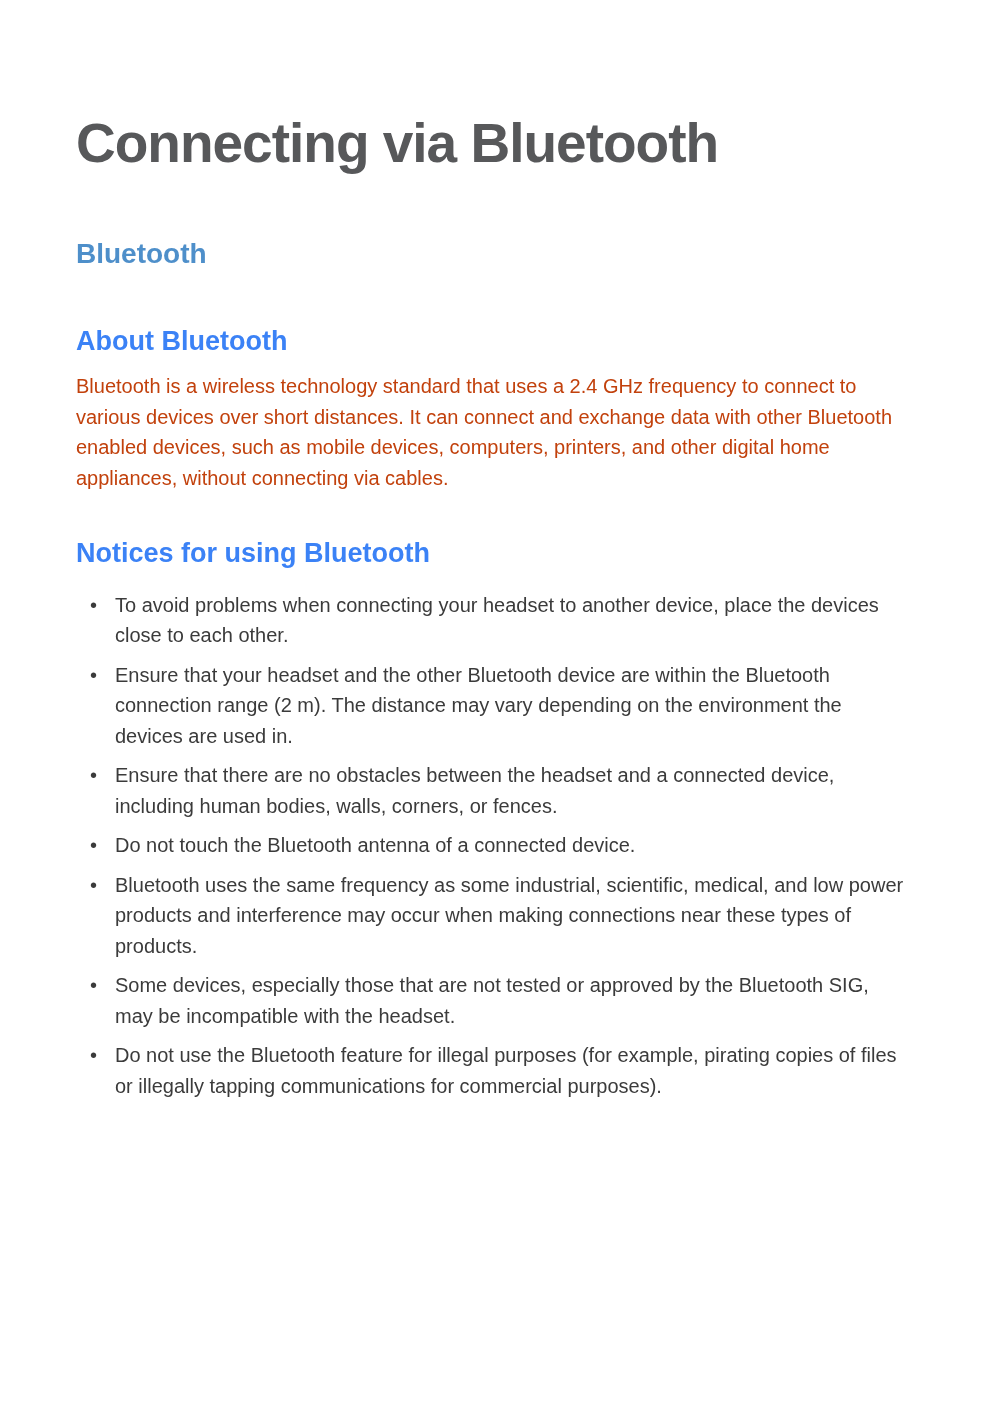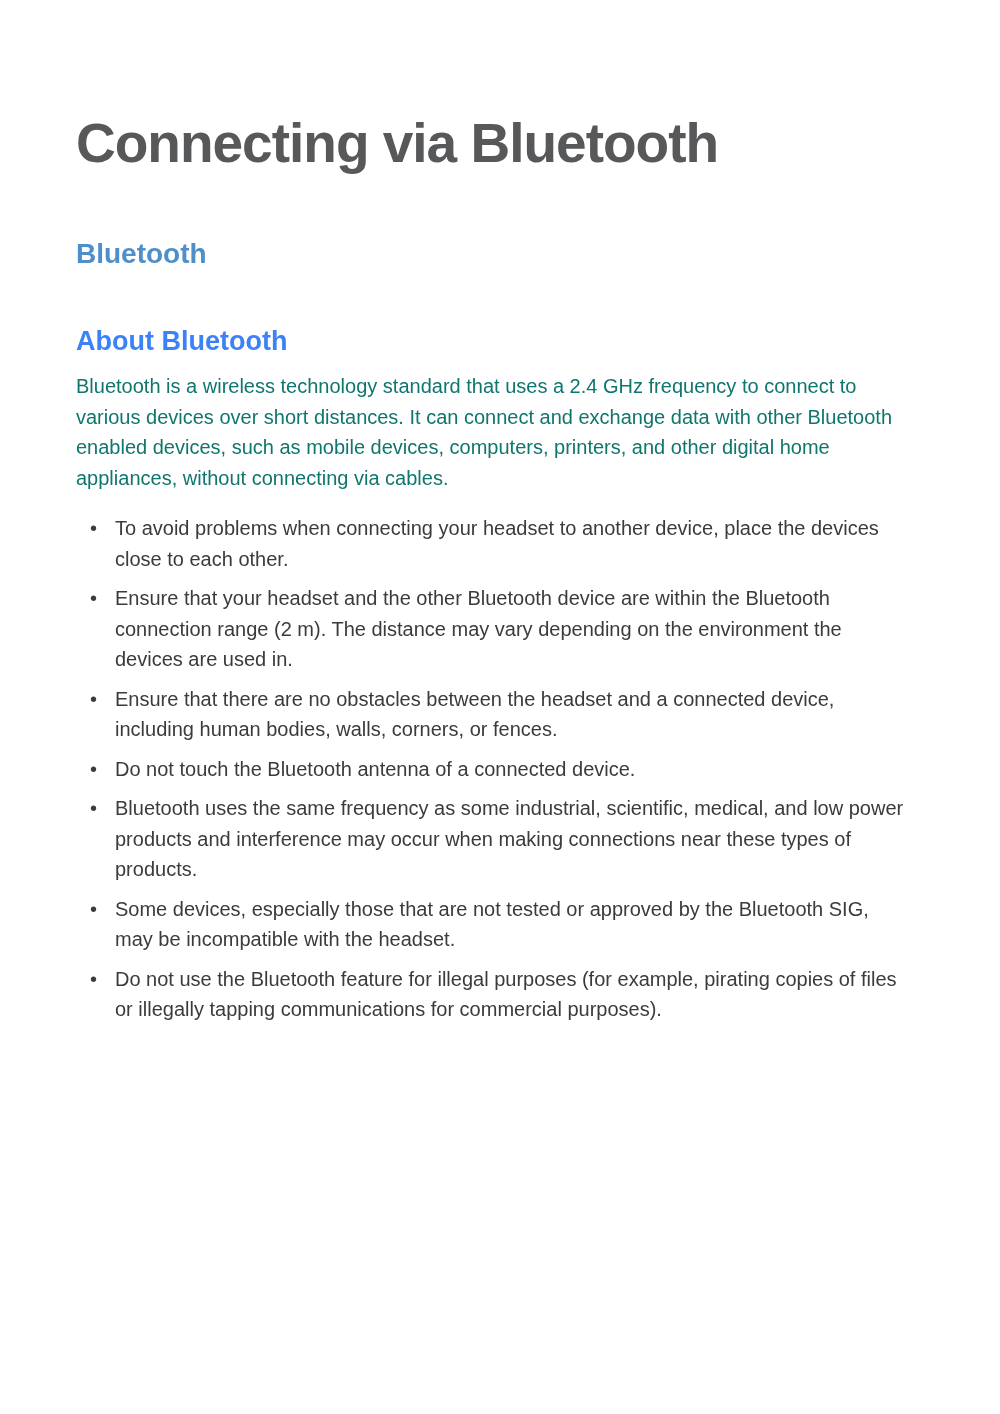--- a/index.html
+++ b/index.html
@@ -34,21 +34,21 @@
     font-weight:bold;
     color:#3b82f6;
     line-height:1.2;
   }
   .section-heading.first { margin-top:54px; }
   .section-heading.second { margin-top:44px; }
   .body-paragraph {
     margin-top:14px;
     font-size:20px;
     line-height:30.5px;
-    color:#0f766e;
+    color:#c2410c;
     max-width:842px;
   }
   .notices-list {
     list-style:none;
     margin-top:20px;
   }
   .notices-list li {
     display:flex;
     margin-bottom:9px;
     font-size:20px;
@@ -109,20 +109,21 @@
   <div class="content">
 
     <h1 class="doc-title">Connecting via Bluetooth</h1>
 
     <h2 class="chapter-title">Bluetooth</h2>
 
     <h3 class="section-heading first">About Bluetooth</h3>
 
     <p class="body-paragraph">Bluetooth is a wireless technology standard that uses a 2.4 GHz frequency to connect to various devices over short distances. It can connect and exchange data with other Bluetooth enabled devices, such as mobile devices, computers, printers, and other digital home appliances, without connecting via cables.</p>
 
+    <h3 class="section-heading second">Notices for using Bluetooth</h3>
 
     <ul class="notices-list">
       <li>
         <span class="bullet-dot">•</span>
         <span class="bullet-text">To avoid problems when connecting your headset to another device, place the devices close to each other.</span>
       </li>
       <li>
         <span class="bullet-dot">•</span>
         <span class="bullet-text">Ensure that your headset and the other Bluetooth device are within the Bluetooth connection range (2 m). The distance may vary depending on the environment the devices are used in.</span>
       </li>

